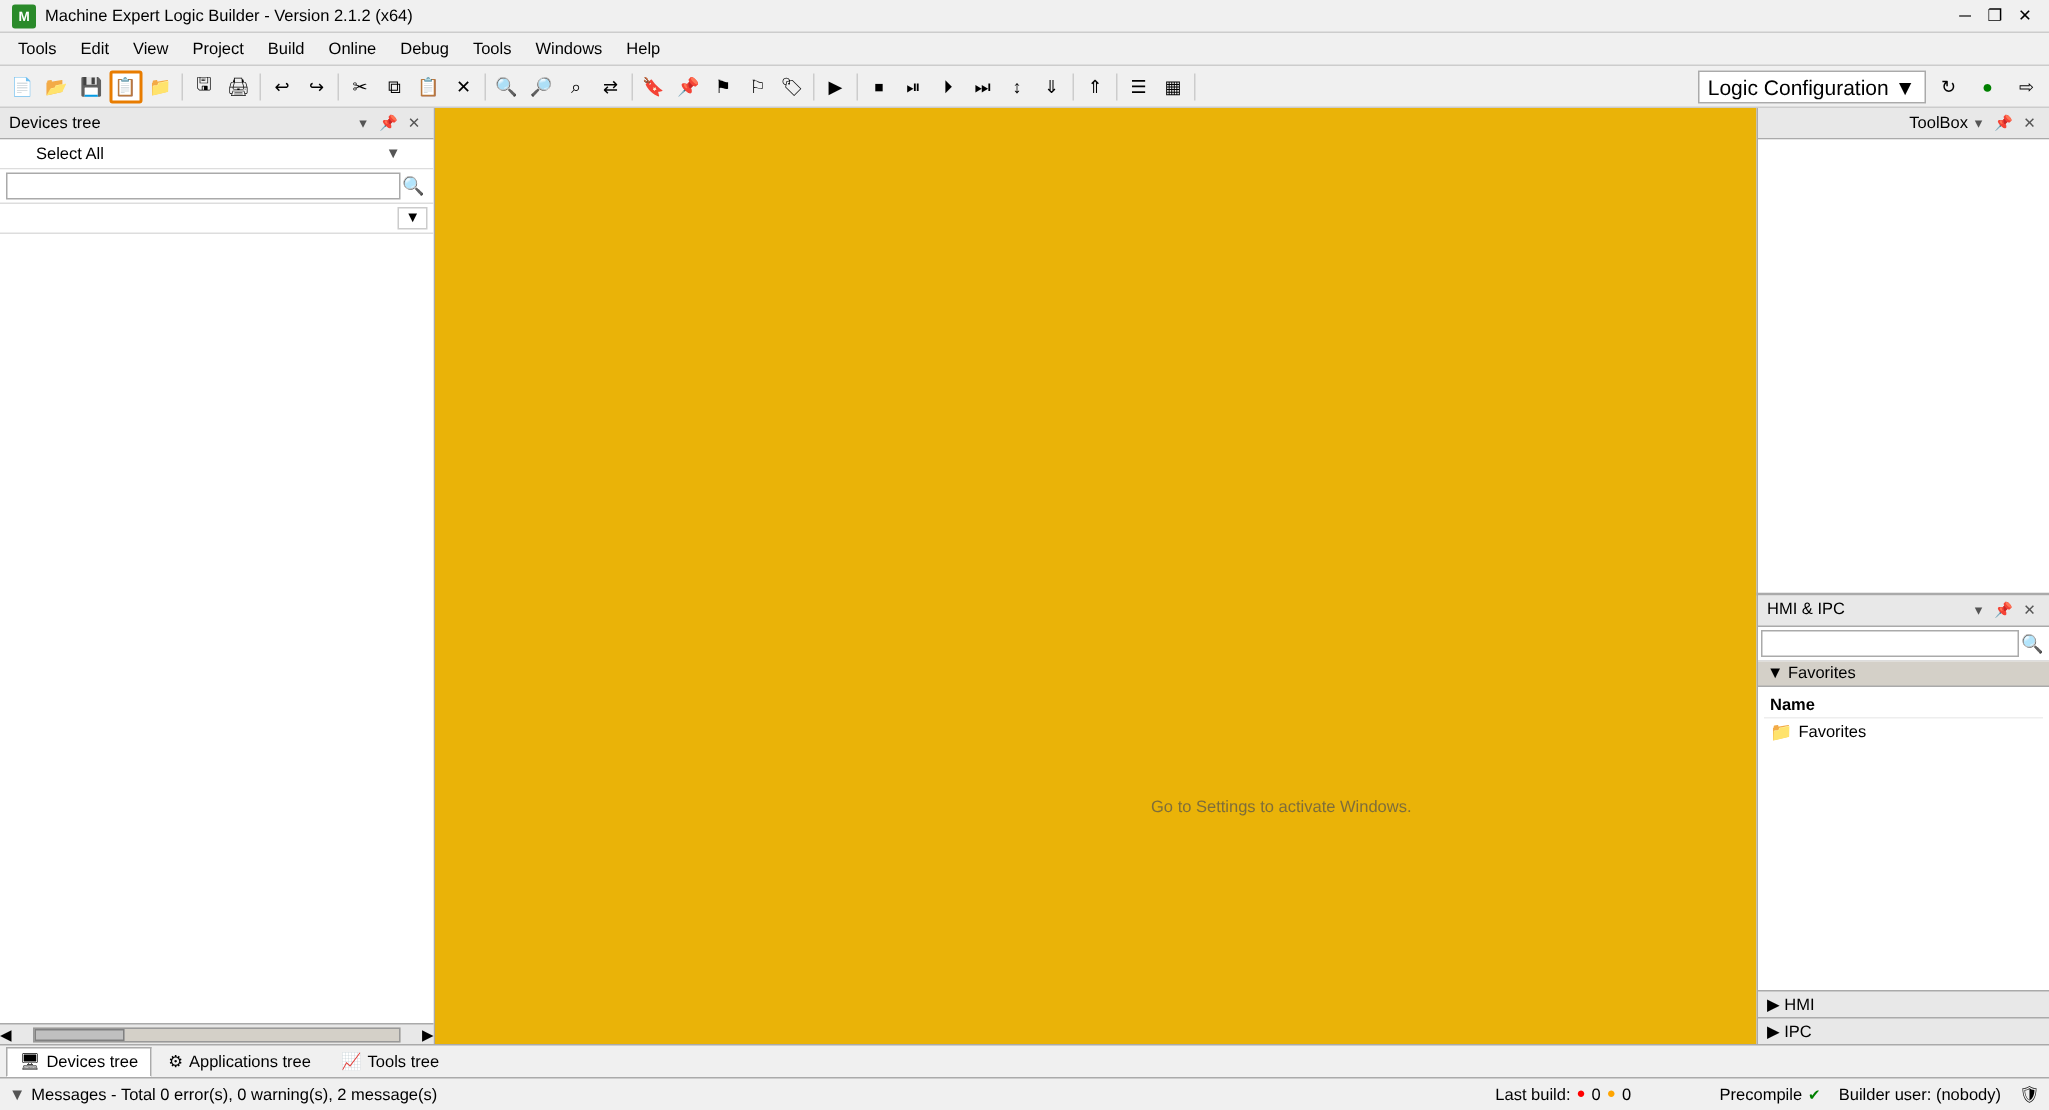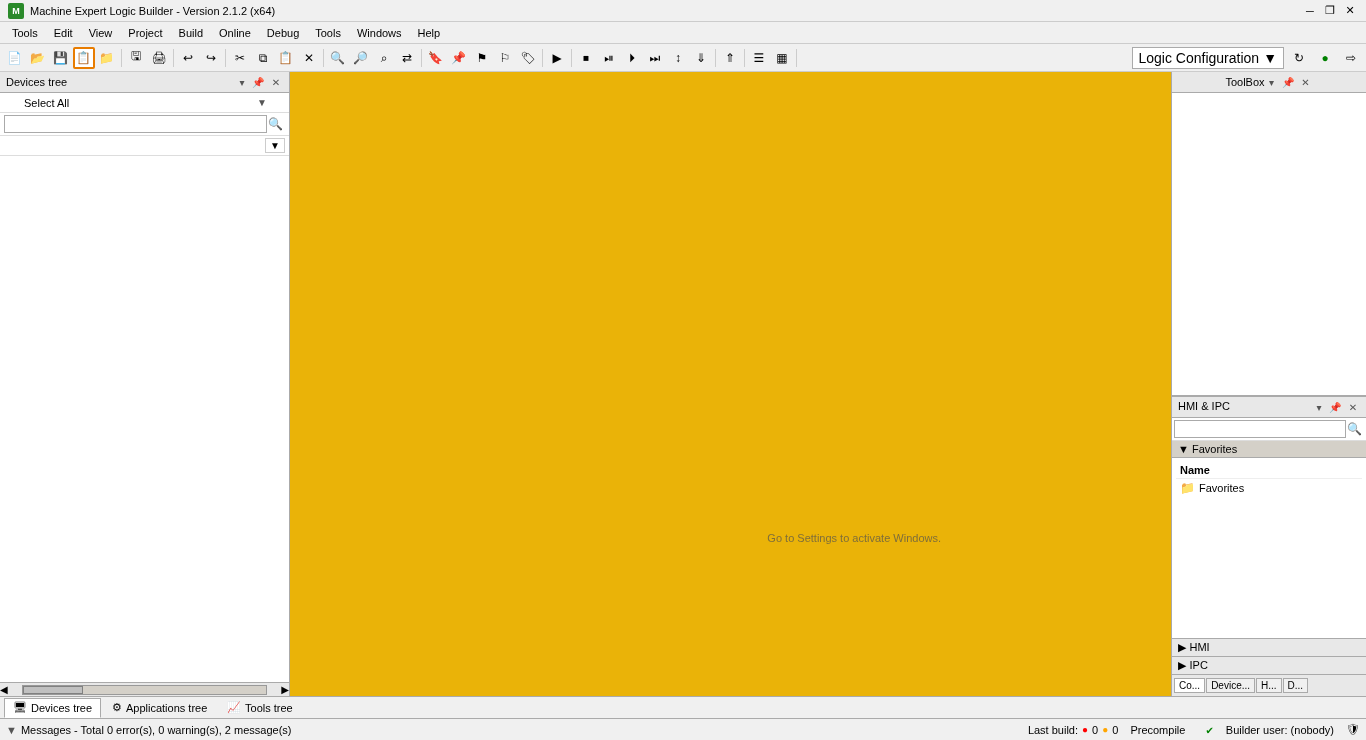--- a/index.html
+++ b/index.html
@@ -203,21 +203,21 @@
       flex-direction: column;
       background: #f5f5f5;
       border-left: 1px solid #aaa;
     }
     .toolbox-header {
       background: #e8e8e8;
       border-bottom: 1px solid #aaa;
       padding: 3px 6px;
       display: flex;
       align-items: center;
-      justify-content: center;
+      justify-content: flex-end;
       font-size: 11px;
     }
     .toolbox-content {
       flex: 1;
       background: white;
     }
 
     
     #hmi-panel {
       width: 195px;
@@ -528,26 +528,20 @@
           <span class="folder-icon">📁</span>
           <span>Favorites</span>
         </div>
       </div>
       <div class="hmi-section-header">
         <span>▶ HMI</span>
       </div>
       <div class="hmi-section-header">
         <span>▶ IPC</span>
       </div>
-      <div id="right-bottom-tabs">
-        <span class="r-tab active">Co...</span>
-        <span class="r-tab">Device...</span>
-        <span class="r-tab">H...</span>
-        <span class="r-tab">D...</span>
-      </div>
     </div>
   </div>
 </div>
 
 <div id="tab-bar">
   <div class="tab-item active">
     <span class="tab-icon">🖥</span>
     <span>Devices tree</span>
   </div>
   <div class="tab-item">
@@ -566,20 +560,20 @@
     <span>Messages - Total 0 error(s), 0 warning(s), 2 message(s)</span>
   </div>
   <div class="status-right">
     <div class="last-build-area">
       <span>Last build:</span>
       <span class="error-dot">●</span>
       <span>0</span>
       <span class="warn-dot">●</span>
       <span>0</span>
     </div>
-    <div style="display:flex;align-items:flex-end;gap:20px;">
+    <div style="display:flex;align-items:flex-end;gap:4px;margin-left:47px;">
       <span>Precompile</span>
       <span class="precompile-ok">✔</span>
     </div>
     <span>Builder user: (nobody)</span>
     <span>🛡</span>
   </div>
 </div>
 
 </body></html>

